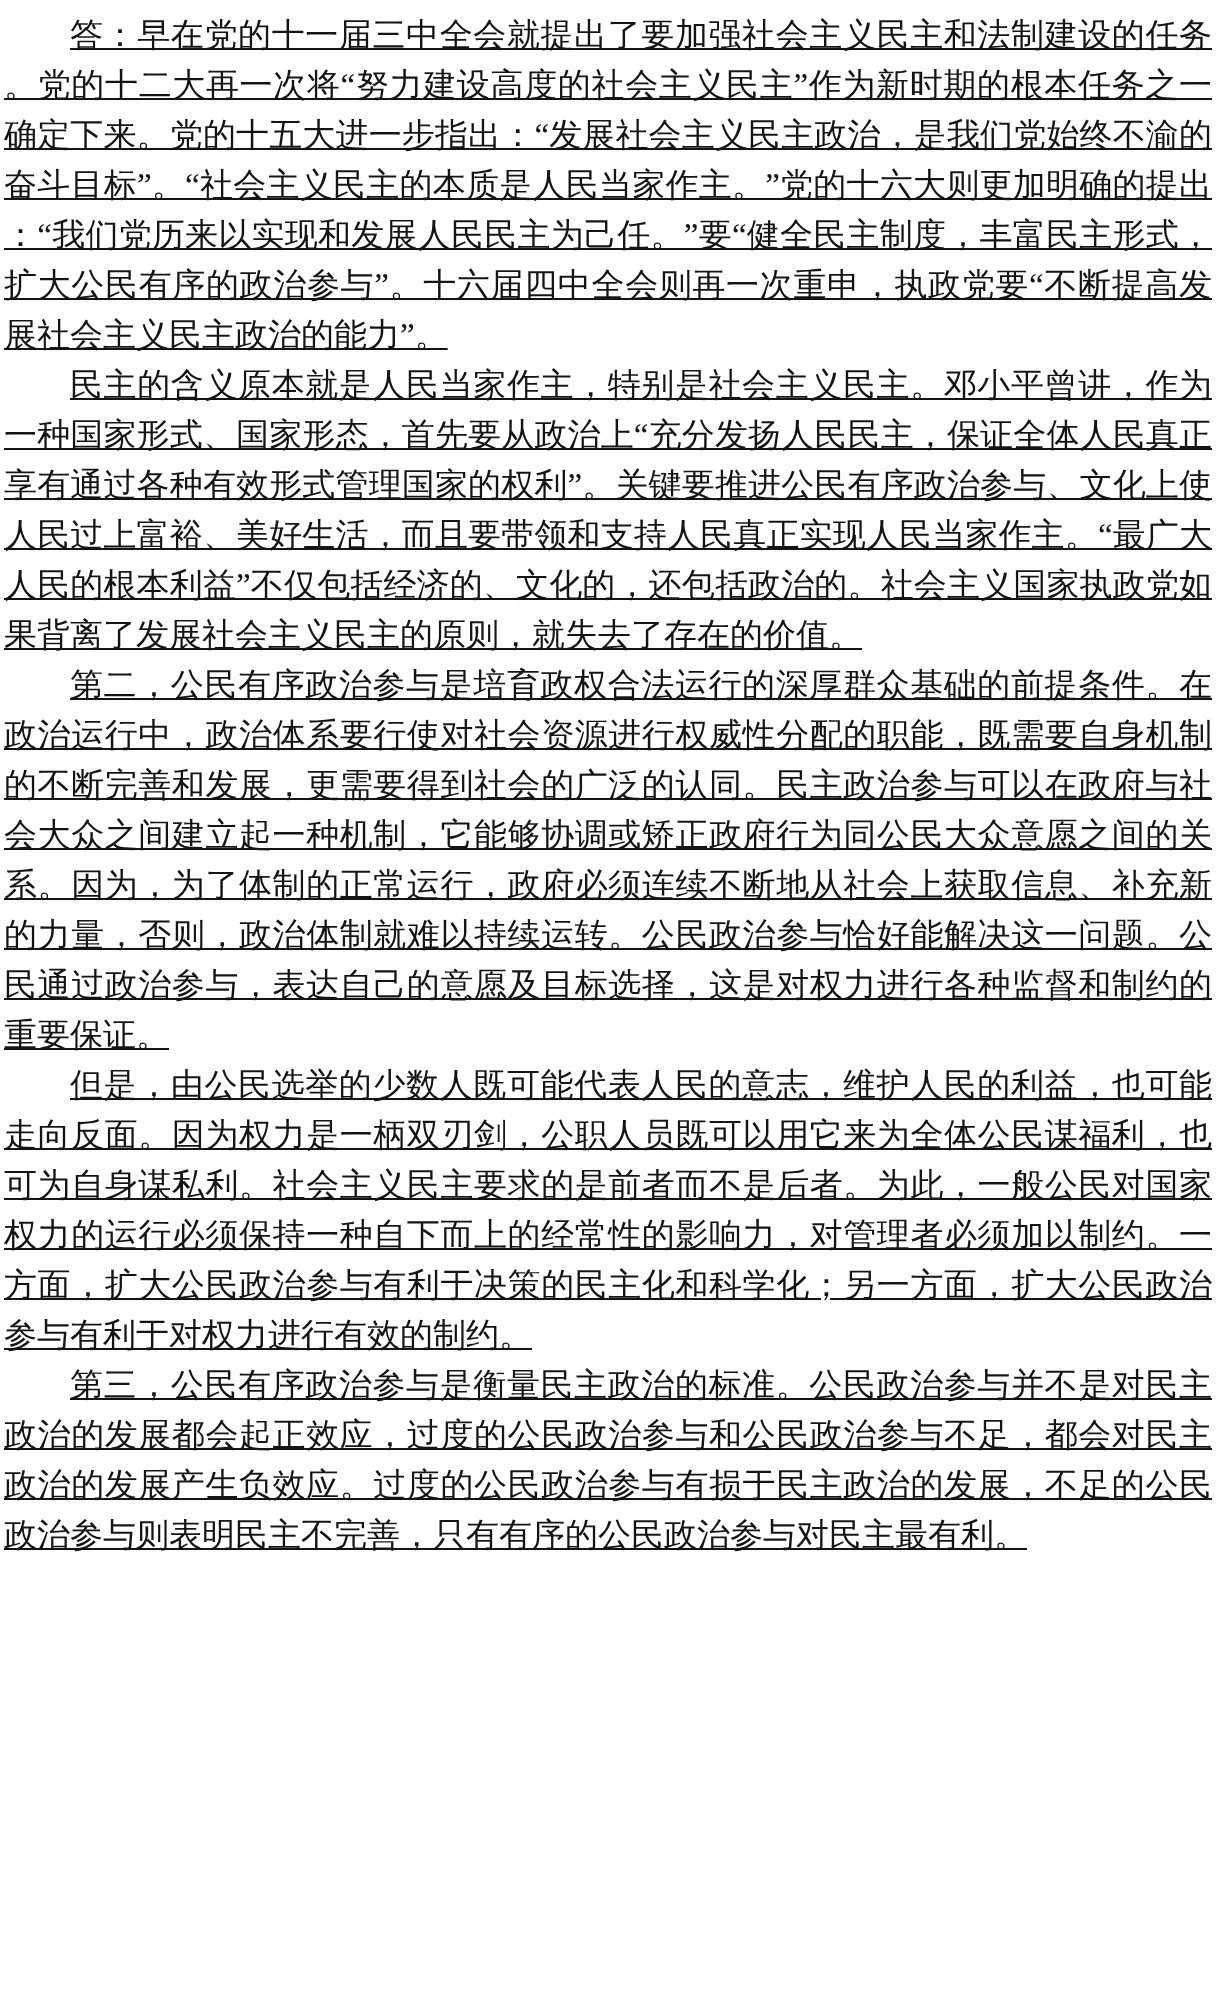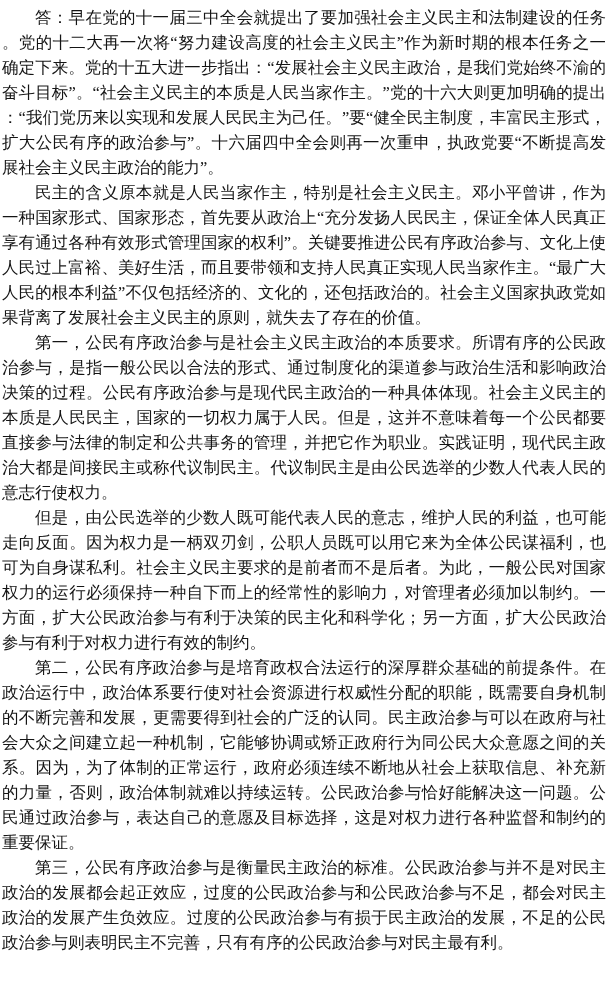--- a/index.html
+++ b/index.html
@@ -23,31 +23,31 @@
     font-size: 16.5px;
     line-height: 25px;
     text-align: justify;
   }
   .page p {
     margin: 0;
     padding: 0;
     text-indent: 2em;
     word-break: break-all;
     line-break: anywhere;
+    text-decoration: underline;
   }
   .page p.heading {
     
     font-weight: normal;
   }
 </style>
 </head>
 <body>
 
 <main class="page">
   <div>
       <p class="body">答：早在党的十一届三中全会就提出了要加强社会主义民主和法制建设的任务。党的十二大再一次将“努力建设高度的社会主义民主”作为新时期的根本任务之一确定下来。党的十五大进一步指出：“发展社会主义民主政治，是我们党始终不渝的奋斗目标”。“社会主义民主的本质是人民当家作主。”党的十六大则更加明确的提出：“我们党历来以实现和发展人民民主为己任。”要“健全民主制度，丰富民主形式，扩大公民有序的政治参与”。十六届四中全会则再一次重申，执政党要“不断提高发展社会主义民主政治的能力”。</p>
       <p class="body">民主的含义原本就是人民当家作主，特别是社会主义民主。邓小平曾讲，作为一种国家形式、国家形态，首先要从政治上“充分发扬人民民主，保证全体人民真正享有通过各种有效形式管理国家的权利”。关键要推进公民有序政治参与、文化上使人民过上富裕、美好生活，而且要带领和支持人民真正实现人民当家作主。“最广大人民的根本利益”不仅包括经济的、文化的，还包括政治的。社会主义国家执政党如果背离了发展社会主义民主的原则，就失去了存在的价值。</p>
-      <p class="body">第一，公民有序政治参与是社会主义民主政治的本质要求。所谓有序的公民政治参与，是指一般公民以合法的形式、通过制度化的渠道参与政治生活和影响政治决策的过程。公民有序政治参与是现代民主政治的一种具体体现。社会主义民主的本质是人民民主，国家的一切权力属于人民。但是，这并不意味着每一个公民都要直接参与法律的制定和公共事务的管理，并把它作为职业。实践证明，现代民主政治大都是间接民主或称代议制民主。代议制民主是由公民选举的少数人代表人民的意志行使权力。</p>
+      <p class="body">第二，公民有序政治参与是培育政权合法运行的深厚群众基础的前提条件。在政治运行中，政治体系要行使对社会资源进行权威性分配的职能，既需要自身机制的不断完善和发展，更需要得到社会的广泛的认同。民主政治参与可以在政府与社会大众之间建立起一种机制，它能够协调或矫正政府行为同公民大众意愿之间的关系。因为，为了体制的正常运行，政府必须连续不断地从社会上获取信息、补充新的力量，否则，政治体制就难以持续运转。公民政治参与恰好能解决这一问题。公民通过政治参与，表达自己的意愿及目标选择，这是对权力进行各种监督和制约的重要保证。</p>
       <p class="body">但是，由公民选举的少数人既可能代表人民的意志，维护人民的利益，也可能走向反面。因为权力是一柄双刃剑，公职人员既可以用它来为全体公民谋福利，也可为自身谋私利。社会主义民主要求的是前者而不是后者。为此，一般公民对国家权力的运行必须保持一种自下而上的经常性的影响力，对管理者必须加以制约。一方面，扩大公民政治参与有利于决策的民主化和科学化；另一方面，扩大公民政治参与有利于对权力进行有效的制约。</p>
-      <p class="body">第二，公民有序政治参与是培育政权合法运行的深厚群众基础的前提条件。在政治运行中，政治体系要行使对社会资源进行权威性分配的职能，既需要自身机制的不断完善和发展，更需要得到社会的广泛的认同。民主政治参与可以在政府与社会大众之间建立起一种机制，它能够协调或矫正政府行为同公民大众意愿之间的关系。因为，为了体制的正常运行，政府必须连续不断地从社会上获取信息、补充新的力量，否则，政治体制就难以持续运转。公民政治参与恰好能解决这一问题。公民通过政治参与，表达自己的意愿及目标选择，这是对权力进行各种监督和制约的重要保证。</p>
       <p class="body">第三，公民有序政治参与是衡量民主政治的标准。公民政治参与并不是对民主政治的发展都会起正效应，过度的公民政治参与和公民政治参与不足，都会对民主政治的发展产生负效应。过度的公民政治参与有损于民主政治的发展，不足的公民政治参与则表明民主不完善，只有有序的公民政治参与对民主最有利。</p>
     </div>
 </main>
 
 </body></html>

